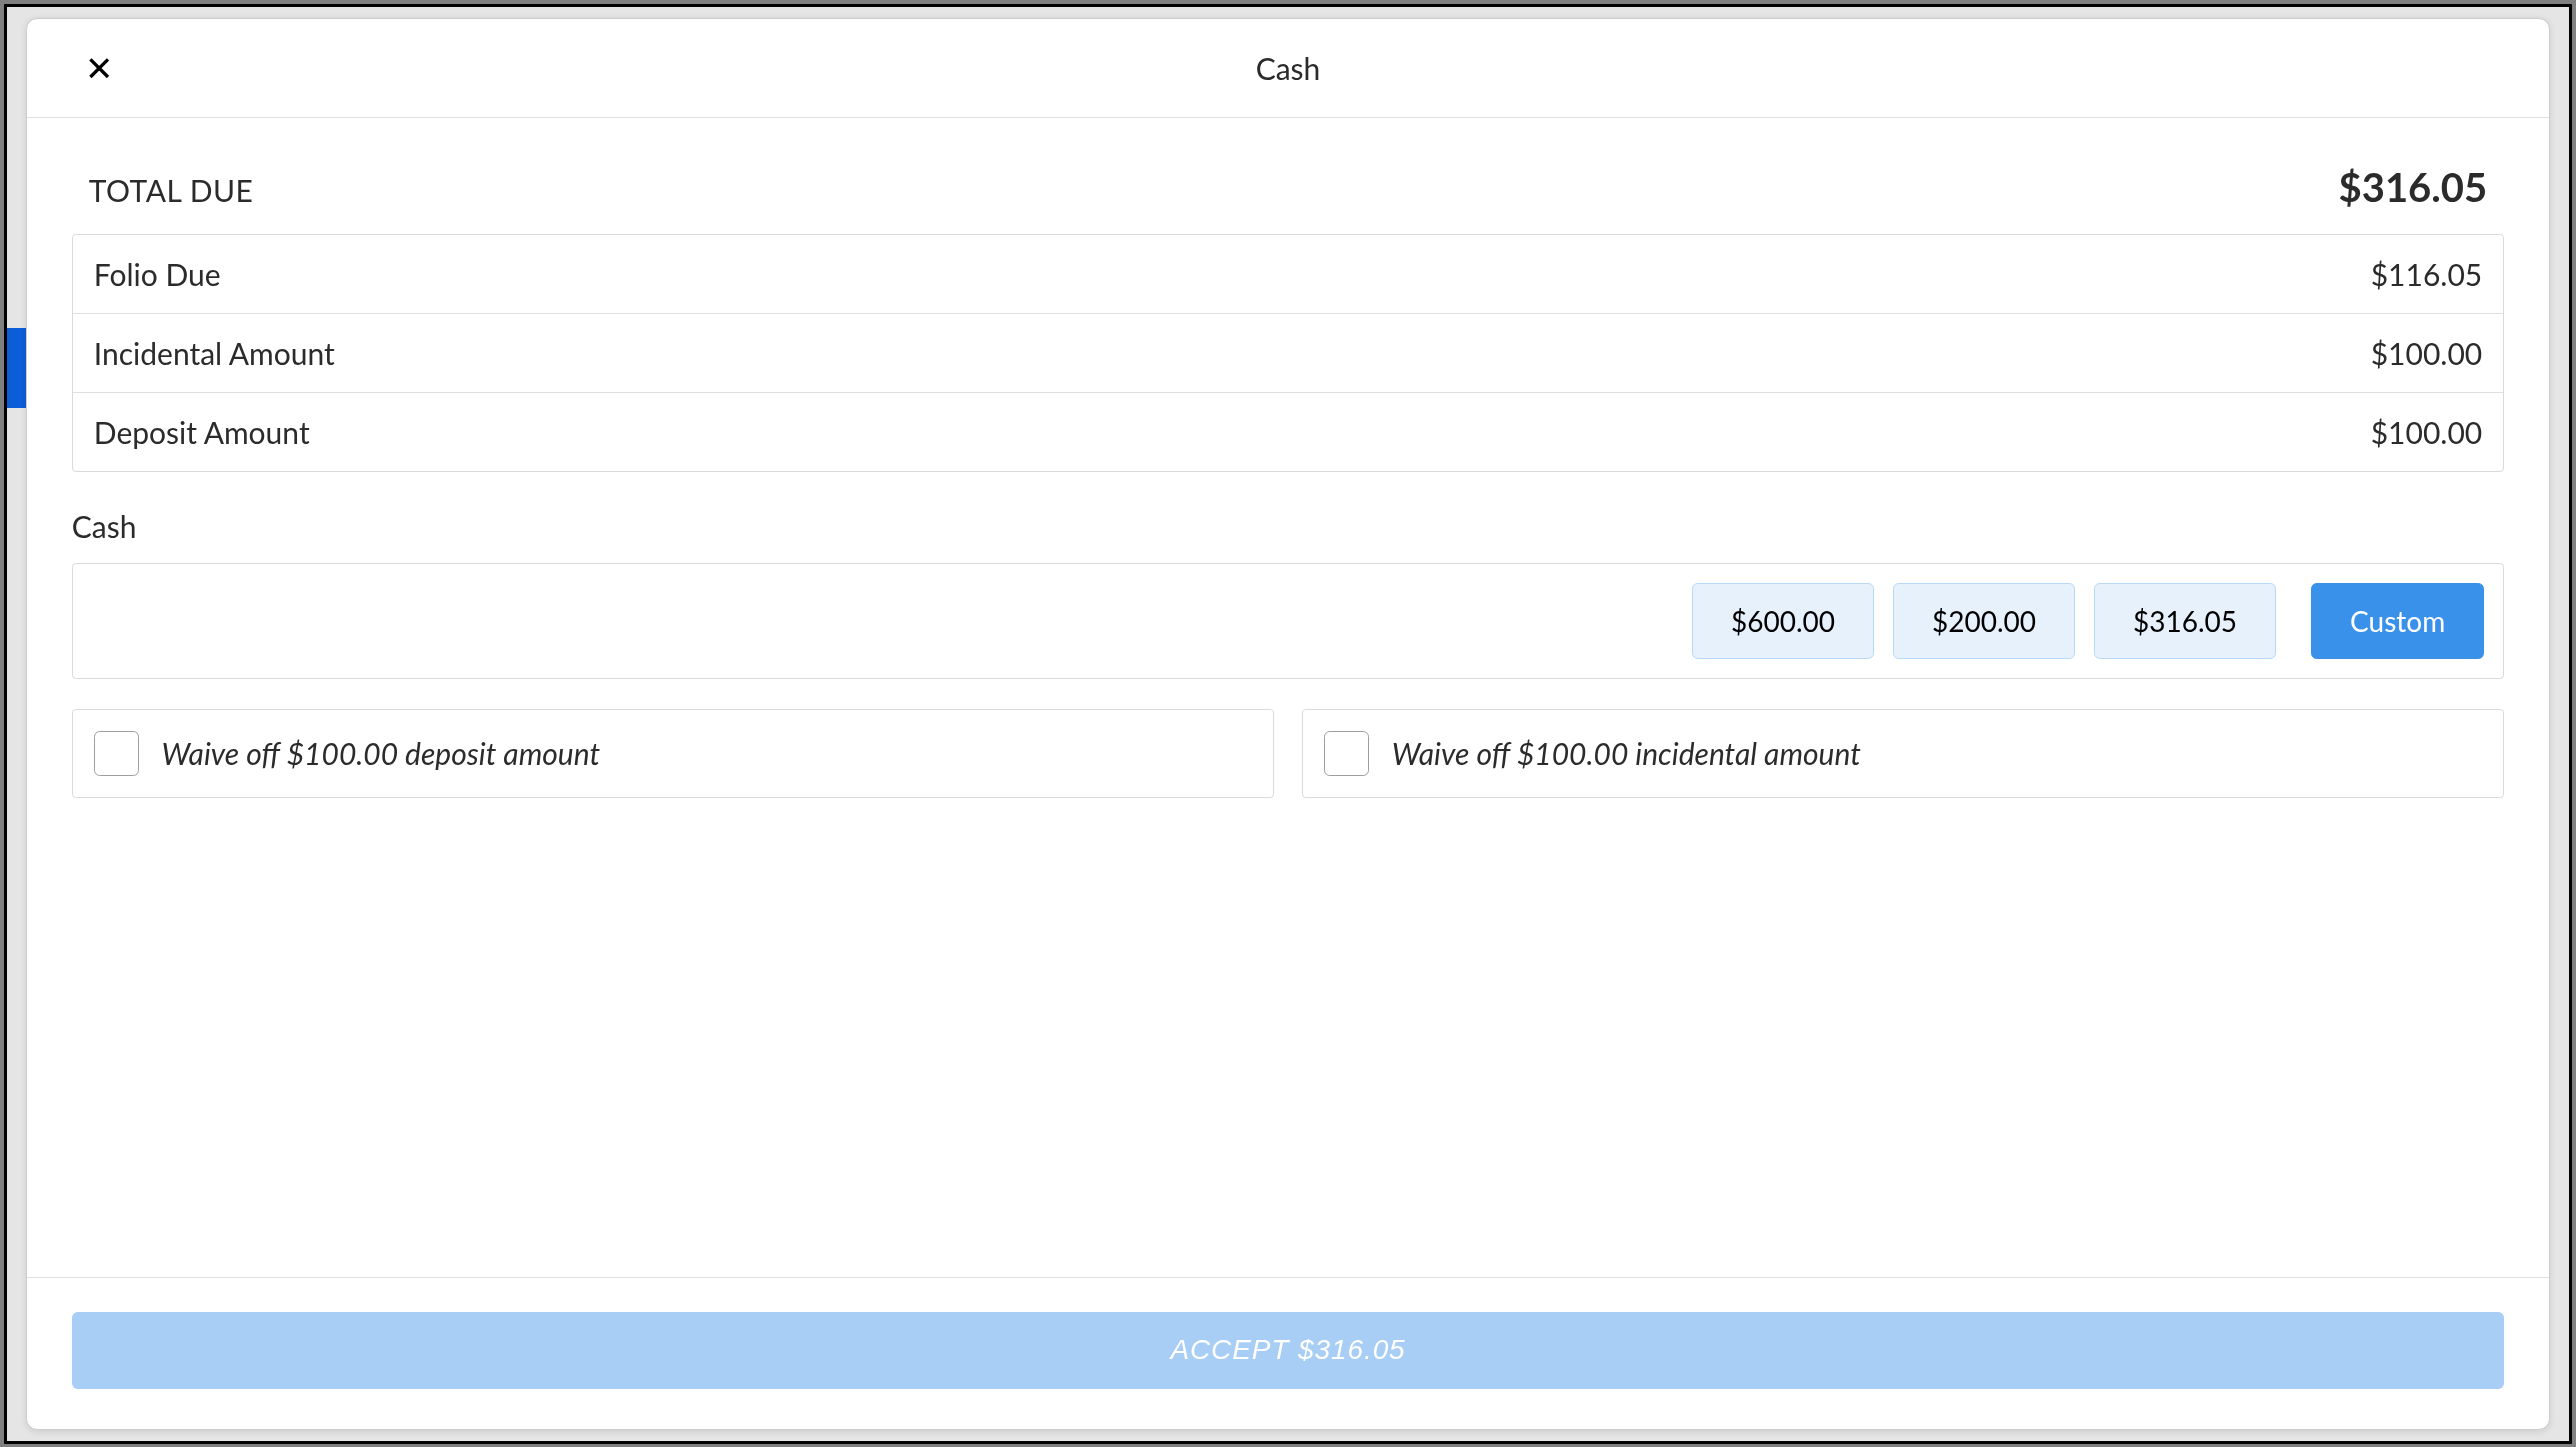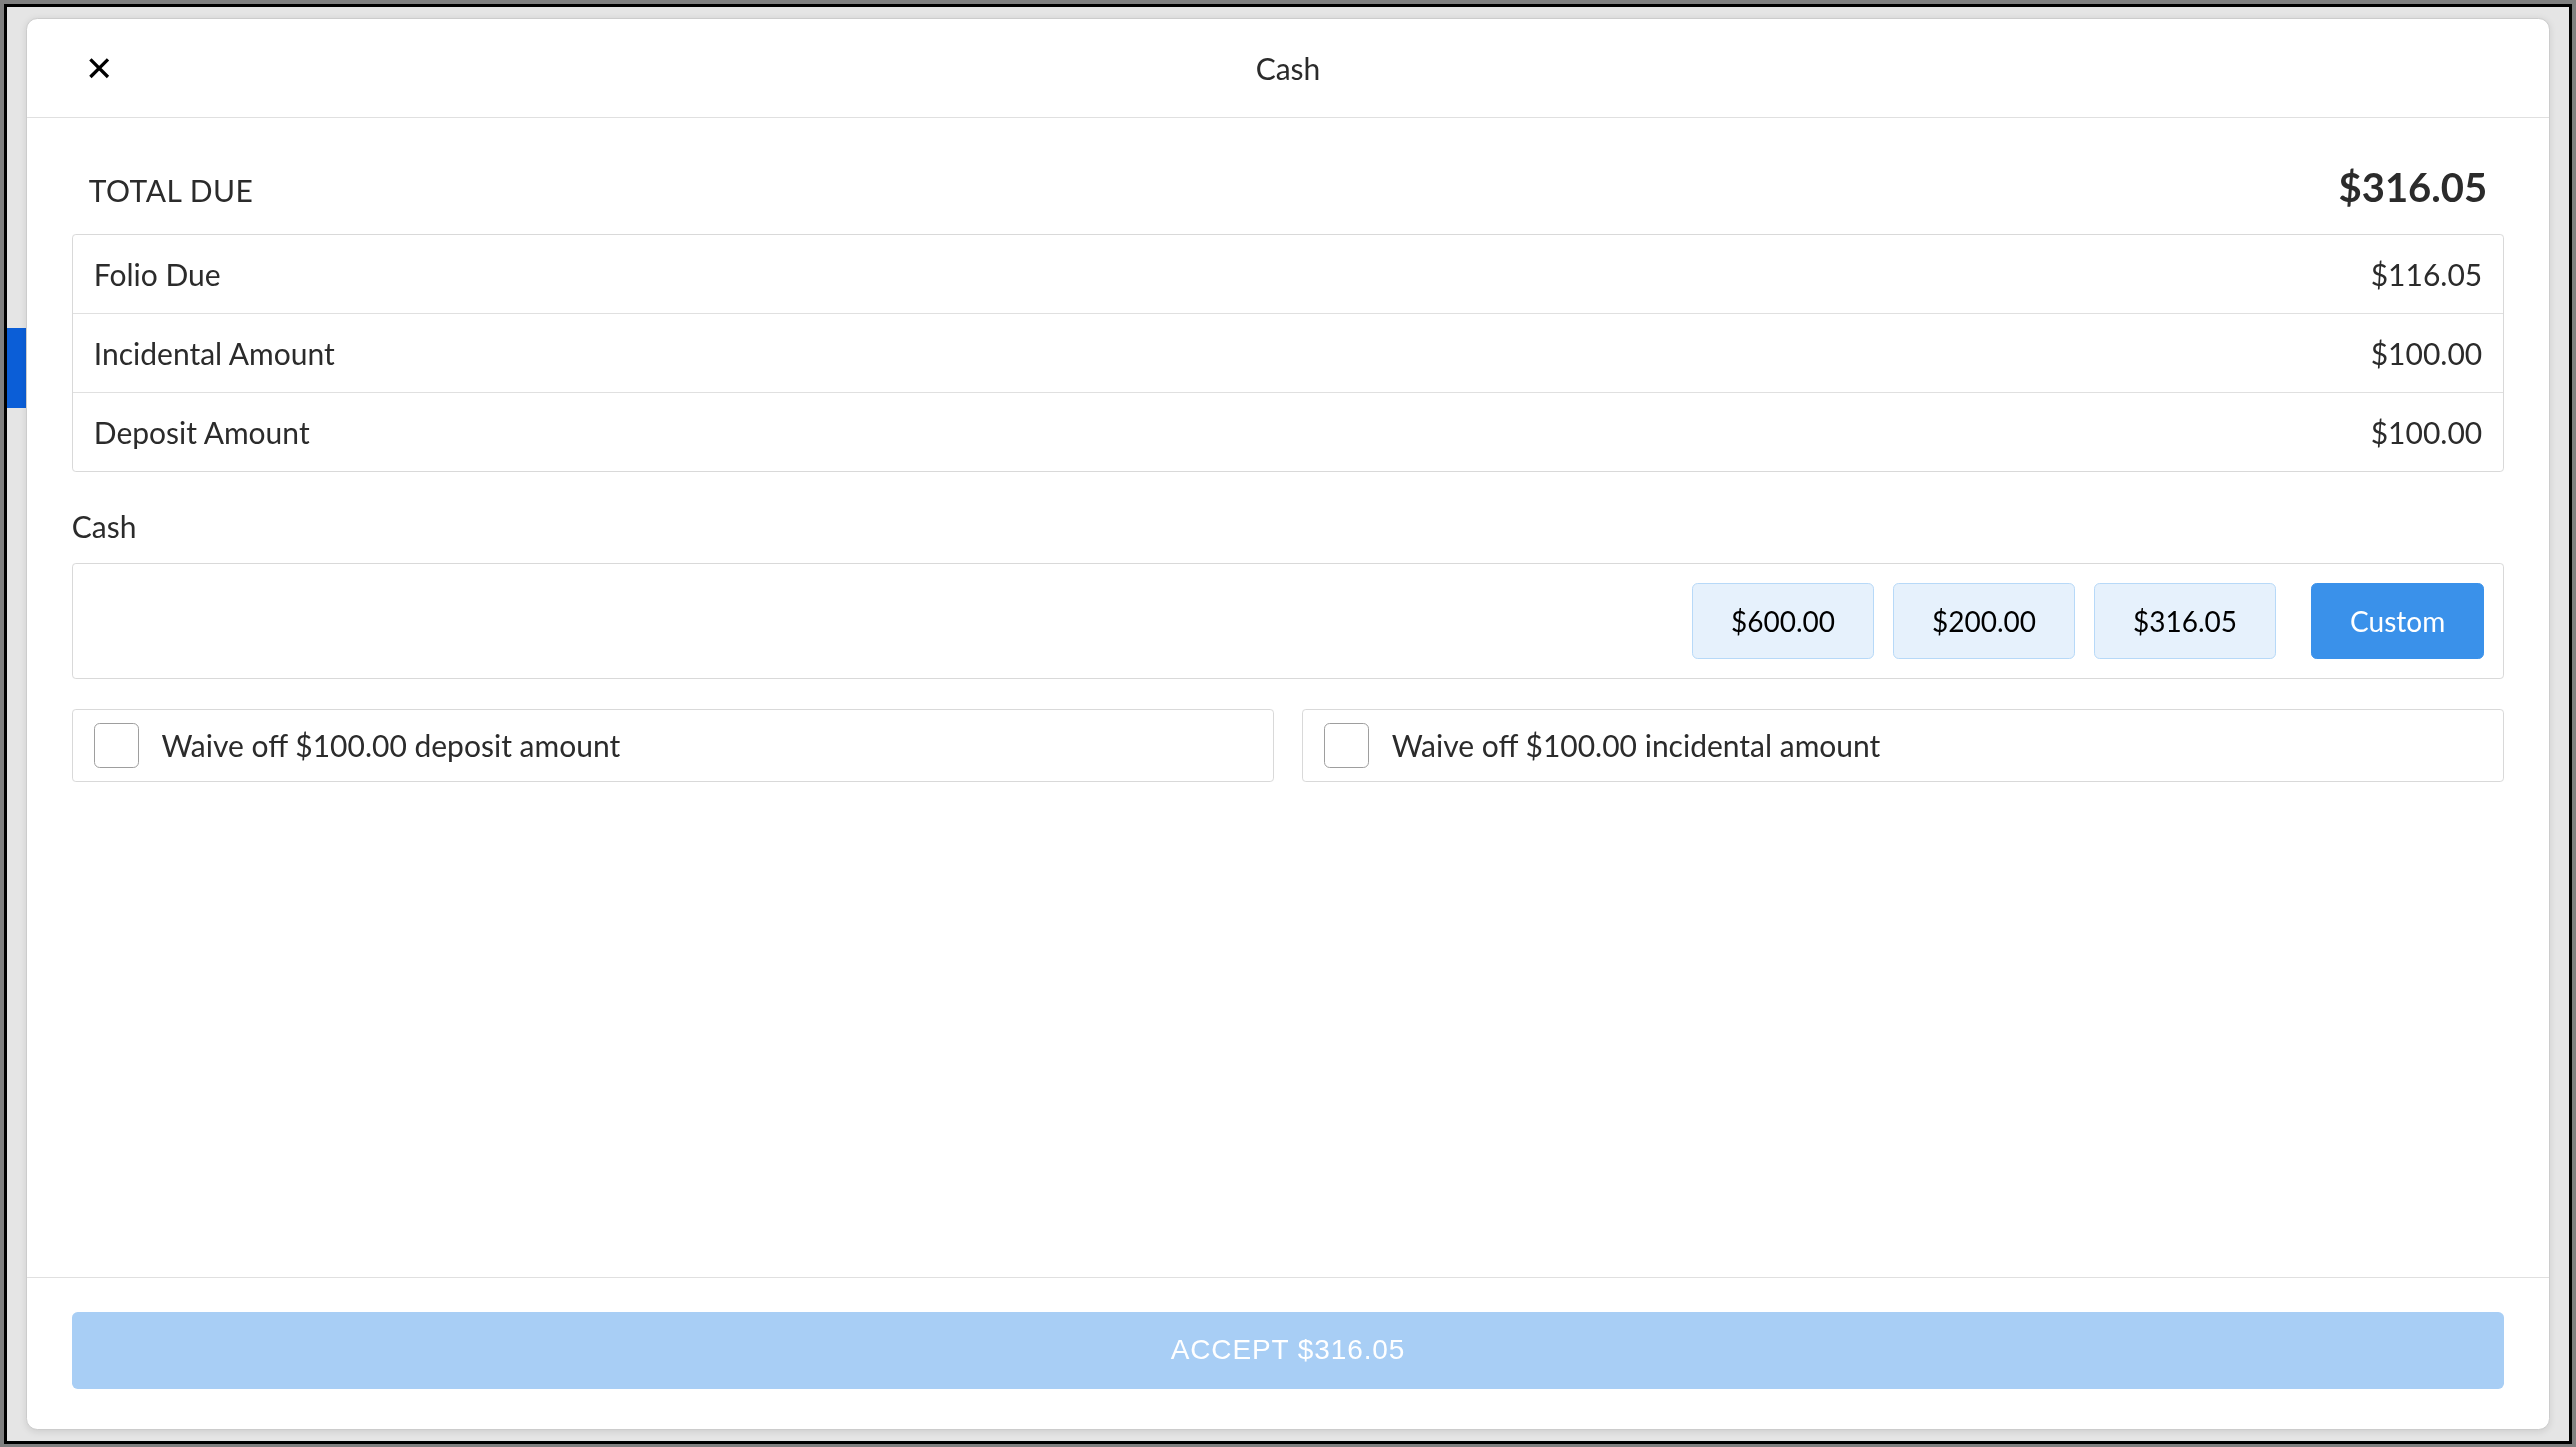--- a/index.html
+++ b/index.html
@@ -164,24 +164,25 @@
     }
     .waive-row {
       display: flex;
       gap: 28px;
       margin-top: 30px;
     }
     .waive-card {
       flex: 1;
       border: 0.9px solid #d9d9d9;
       border-radius: 3.8px;
-      padding: 13px 21px;
+      padding: 21px 21px;
       display: flex;
       align-items: center;
       gap: 22.7px;
+      font-style: italic;
     }
     .checkbox {
       width: 45px;
       height: 45px;
       border: 1.9px solid #9e9e9e;
       border-radius: 5.7px;
       cursor: pointer;
       flex-shrink: 0;
     }
     .waive-label {
@@ -195,20 +196,21 @@
     .accept-btn {
       width: 100%;
       height: 77px;
       background: #a8cef5;
       color: #fff;
       border: none;
       border-radius: 5.7px;
       font-size: 28px;
       letter-spacing: 0.9px;
       cursor: pointer;
+      font-style: italic;
     }
   </style>
 </head>
 <body>
 
 <div class="outer-frame">
   <div class="bg-blue-strip"></div>
 
   <div class="modal">
 

